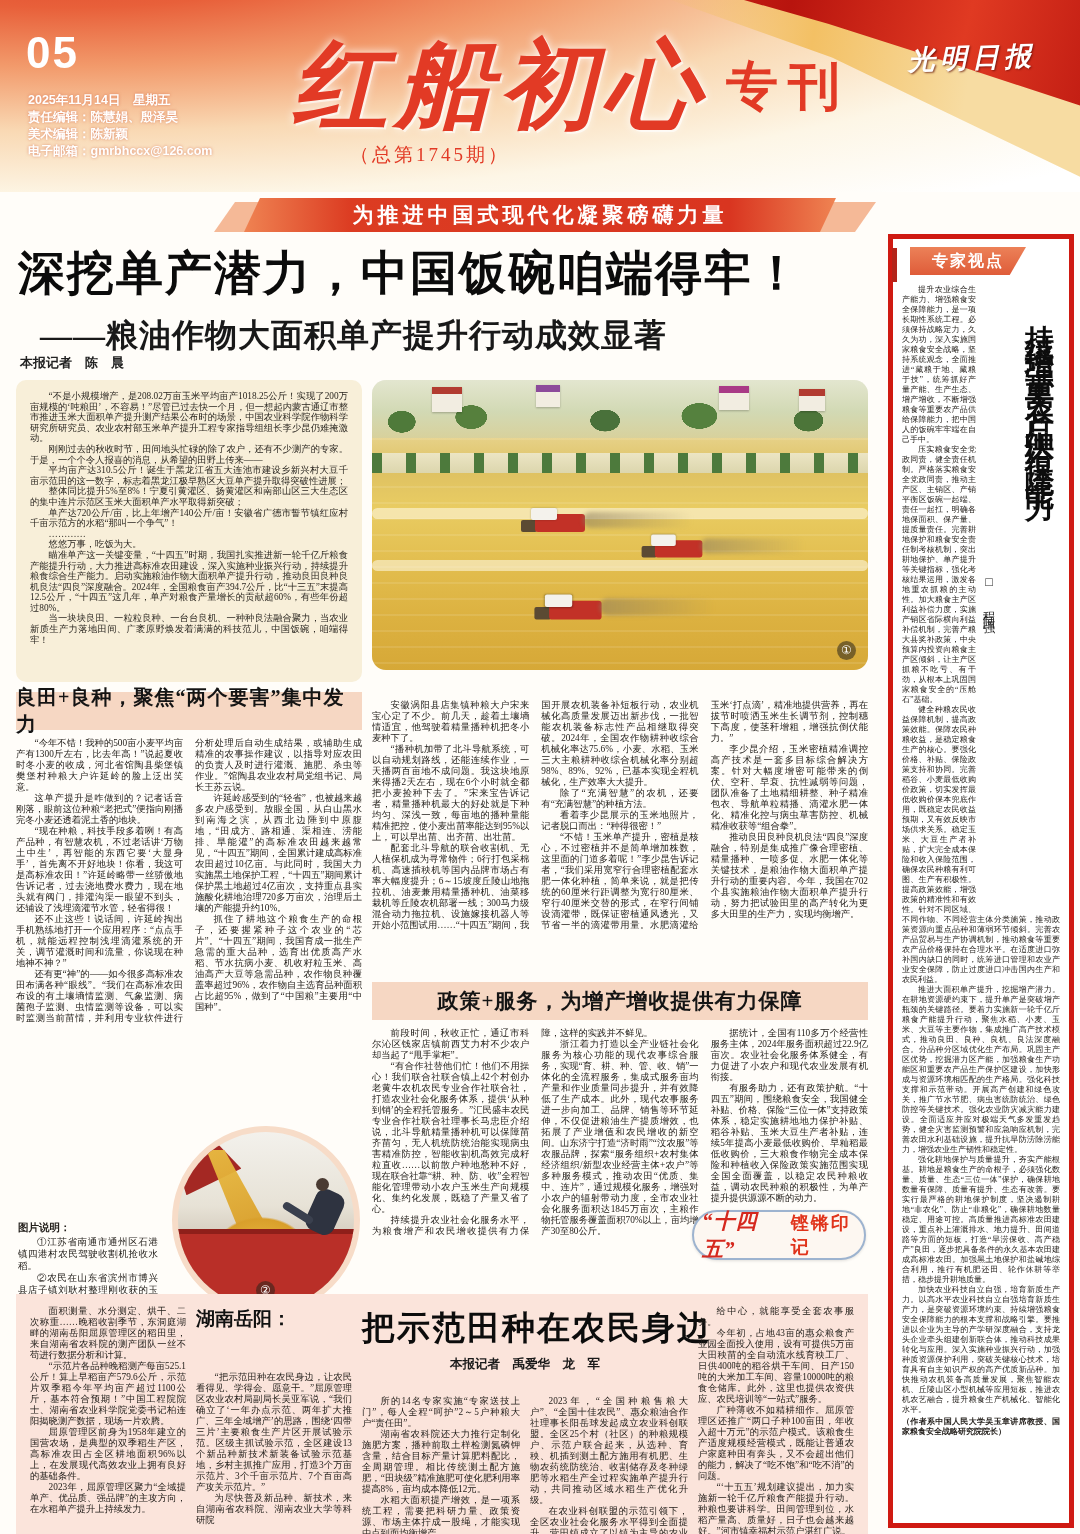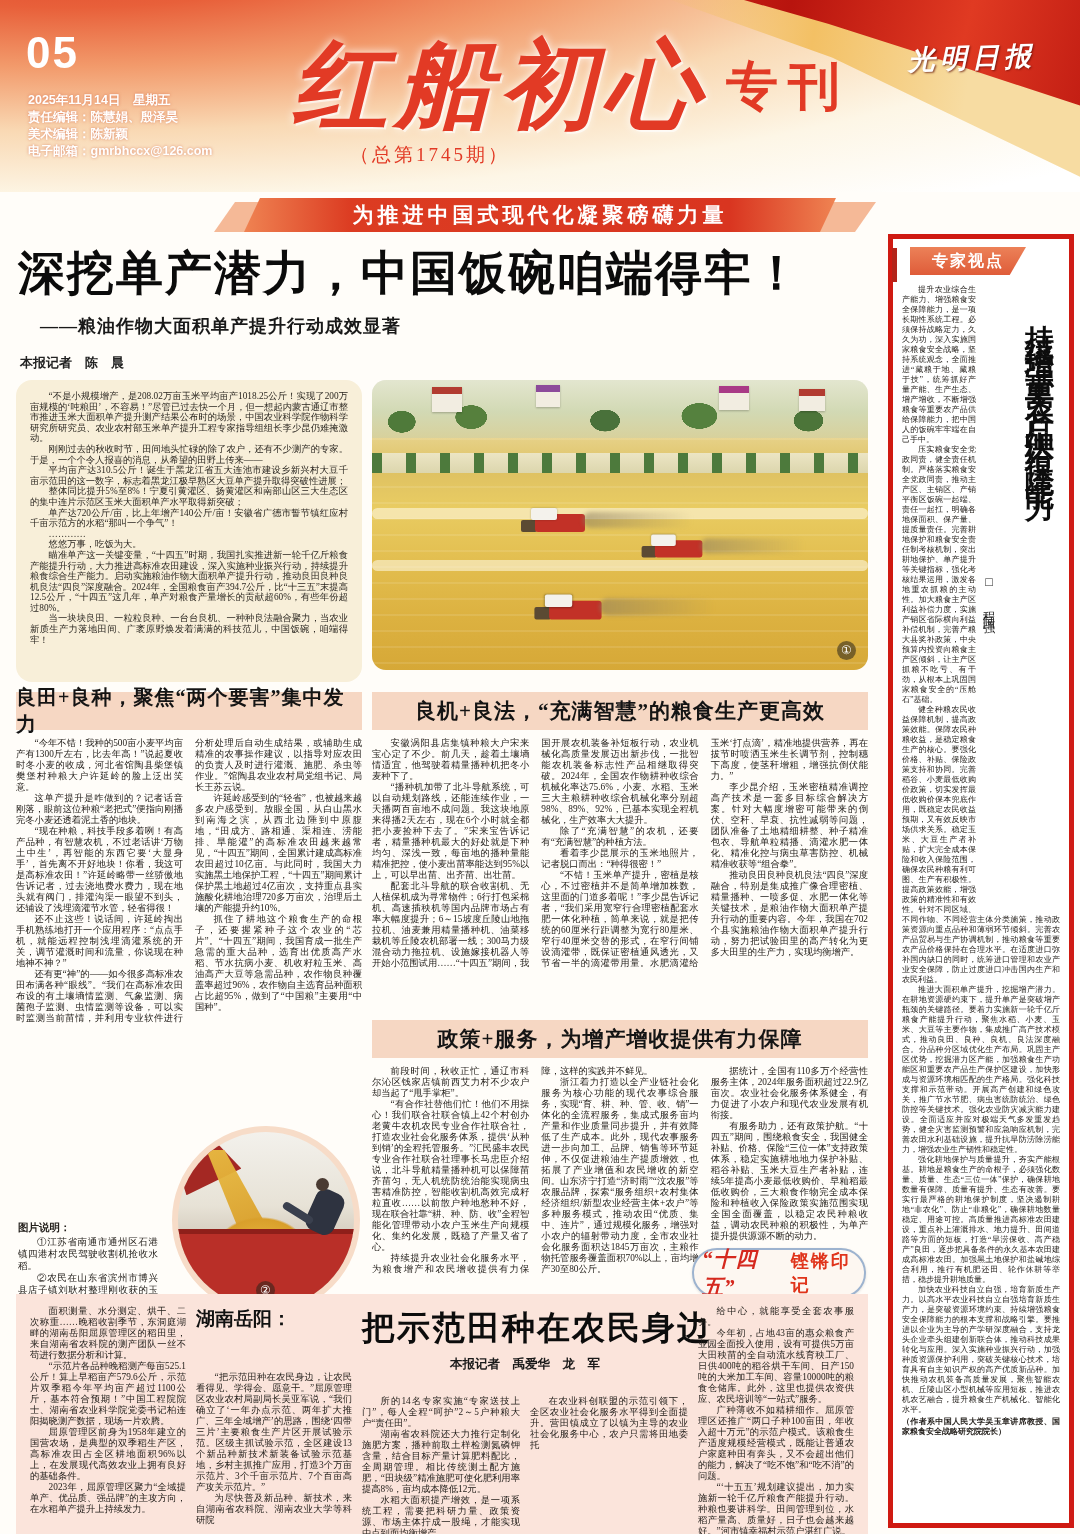--- a/index.html
+++ b/index.html
@@ -31,25 +31,25 @@
   .banner{position:absolute;top:198px;left:244px;width:592px;height:34px;display:flex;align-items:center;justify-content:center;
     background:linear-gradient(90deg,#ef8352,#dc3c22 18%,#d93520 82%,#ef8352);
     clip-path:polygon(16px 0,100% 0,calc(100% - 16px) 100%,0 100%);
     color:#fff;font-size:21px;font-weight:bold;letter-spacing:4px;}
   .banner-wing{position:absolute;top:202px;width:70px;height:30px;background:#f3a87e;opacity:.8;}
   .banner-wing.left{left:214px;clip-path:polygon(30% 0,100% 0,70% 100%,0 100%);}
   .banner-wing.right{left:806px;clip-path:polygon(30% 0,100% 0,70% 100%,0 100%);}
 
   
   .lead-headline{position:absolute;left:18px;top:242px;font-size:47px;font-weight:900;letter-spacing:2px;color:#0b0b0b;white-space:nowrap;}
-  .lead-subhead{position:absolute;left:40px;top:314px;font-size:18px;font-weight:bold;color:#191919;letter-spacing:1px;}
+  .lead-subhead{position:absolute;left:40px;top:314px;font-size:32px;font-weight:bold;color:#191919;letter-spacing:1px;}
   .lead-byline{position:absolute;left:20px;top:354px;font-size:13px;font-weight:bold;color:#222;}
 
   
-  .intro-box{position:absolute;left:16px;top:380px;width:346px;height:302px;background:#f8efd9;border-radius:16px;
+  .intro-box{position:absolute;left:16px;top:380px;width:346px;height:302px;background:#f8efd9;border-radius:10px;
     padding:11px 14px;box-sizing:border-box;overflow:hidden;}
   .intro-box p{margin:0;text-indent:2em;font-size:9.3px;line-height:10.6px;text-align:justify;color:#2a2620;}
   .photo1{position:absolute;left:372px;top:380px;width:496px;height:290px;border-radius:14px;overflow:hidden;
     box-shadow:0 0 0 1px rgba(0,0,0,.06) inset;}
   .p1-village{position:absolute;top:0;left:0;right:0;height:20%;
     background:
       radial-gradient(14px 11px at 6% 72%, #4f7a3a 98%, transparent),
       radial-gradient(16px 12px at 20% 64%, #56803d 98%, transparent),
       radial-gradient(15px 11px at 47% 70%, #49713a 98%, transparent),
       radial-gradient(18px 13px at 66% 62%, #55813e 98%, transparent),
@@ -243,21 +243,20 @@
         <div class="p2-trailer"></div>
         <div class="p2-person-body"></div>
         <div class="p2-person-arm"></div>
         <div class="p2-person-head"></div>
         <div class="photo-badge">②</div>
       </div>
     </div>
   </div>
 
   <div class="right-col">
-    <div class="sec-bar">良机+良法，“充满智慧”的粮食生产更高效</div>
     <div class="text-s2 body-text">
         <p>安徽涡阳县店集镇种粮大户宋来宝心定了不少。前几天，趁着土壤墒情适宜，他驾驶着精量播种机把冬小麦种下了。</p>
         <p>“播种机加带了北斗导航系统，可以自动规划路线，还能连续作业，一天播两百亩地不成问题。我这块地原来得播2天左右，现在6个小时就全都把小麦捡种下去了。”宋来宝告诉记者，精量播种机最大的好处就是下种均匀、深浅一致，每亩地的播种量能精准把控，使小麦出苗率能达到95%以上，可以早出苗、出齐苗、出壮苗。</p>
         <p>配套北斗导航的联合收割机、无人植保机成为寻常物件；6行打包采棉机、高速插秧机等国内品牌市场占有率大幅度提升；6～15坡度丘陵山地拖拉机、油麦兼用精量播种机、油菜移栽机等丘陵农机部署一线；300马力级混合动力拖拉机、设施嫁接机器人等开始小范围试用……“十四五”期间，我国开展农机装备补短板行动，农业机械化高质量发展迈出新步伐，一批智能农机装备标志性产品相继取得突破。2024年，全国农作物耕种收综合机械化率达75.6%，小麦、水稻、玉米三大主粮耕种收综合机械化率分别超98%、89%、92%，已基本实现全程机械化，生产效率大大提升。</p>
         <p>除了“充满智慧”的农机，还要有“充满智慧”的种植方法。</p>
         <p>看着李少昆展示的玉米地照片，记者脱口而出：“种得很密！”</p>
         <p>“不错！玉米单产提升，密植是核心，不过密植并不是简单增加株数，这里面的门道多着呢！”李少昆告诉记者，“我们采用宽窄行合理密植配套水肥一体化种植，简单来说，就是把传统的60厘米行距调整为宽行80厘米、窄行40厘米交替的形式，在窄行间铺设滴灌带，既保证密植通风透光，又节省一半的滴灌带用量。水肥滴灌给玉米‘打点滴’，精准地提供营养，再在拔节时喷洒玉米生长调节剂，控制穗下高度，使茎秆增粗，增强抗倒伏能力。”</p>
         <p>李少昆介绍，玉米密植精准调控高产技术是一套多目标综合解决方案。针对大幅度增密可能带来的倒伏、空秆、早衰、抗性减弱等问题，团队准备了土地精细耕整、种子精准包衣、导航单粒精播、滴灌水肥一体化、精准化控与病虫草害防控、机械精准收获等“组合拳”。</p>
         <p>推动良田良种良机良法“四良”深度融合，特别是集成推广像合理密植、精量播种、一喷多促、水肥一体化等关键技术，是粮油作物大面积单产提升行动的重要内容。今年，我国在702个县实施粮油作物大面积单产提升行动，努力把试验田里的高产转化为更多大田里的生产力，实现均衡增产。</p>
       </div>
@@ -294,20 +293,21 @@
       <div class="bmid">
         <div class="bmid-headline">把示范田种在农民身边</div>
         <div class="bmid-byline">本报记者　禹爱华　龙　军</div>
         <div class="bmid-cols">
           <div class="bcol">
               <p>所的14名专家实施“专家送技上门”，每人全程“呵护”2～5户种粮大户“责任田”。</p>
               <p>湖南省农科院还大力推行定制化施肥方案，播种前取土样检测氮磷钾含量，结合目标产量计算肥料配比，全周期管理。相比传统测土配方施肥，“田块级”精准施肥可使化肥利用率提高8%，亩均成本降低12元。</p>
               <p>水稻大面积提产增效，是一项系统工程，需要把科研力量、政策资源、市场主体拧成一股绳，才能实现由点到面均衡增产。</p>
             </div>
           <div class="bcol">
+              <p>2023年，“全国种粮售粮大户”、“全国十佳农民”、惠众粮油合作社理事长阳岳球发起成立农业科创联盟。全区25个村（社区）的种粮规模户、示范户联合起来，从选种、育秧、机插到测土配方施用有机肥、生物农药统防统治、收割储存及冬种绿肥等水稻生产全过程实施单产提升行动，共同推动区域水稻生产优化升级。</p>
               <p>在农业科创联盟的示范引领下，全区农业社会化服务水平得到全面提升。营田镇成立了以镇为主导的农业社会化服务中心，农户只需将田地委托</p>
             </div>
         </div>
       </div>
       <div class="bcol">
           <p>给中心，就能享受全套农事服务。</p>
           <p>今年初，占地43亩的惠众粮食产业园全面投入使用，设有可提供5万亩大田秧苗的全自动流水线育秧工厂、日供400吨的稻谷烘干车间、日产150吨的大米加工车间、容量10000吨的粮食仓储库。此外，这里也提供农资供应、农民培训等“一站式”服务。</p>
           <p>广种薄收不如精耕细作。屈原管理区还推广“两口子种100亩田，年收入超十万元”的示范户模式。该粮食生产适度规模经营模式，既能让普通农户家庭种田有奔头，又不会超出他们的能力，解决了“吃不饱”和“吃不消”的问题。</p>
           <p>“‘十五五’规划建议提出，加力实施新一轮千亿斤粮食产能提升行动。种粮也要讲科学。田间管理到位，水稻产量高、质量好，日子也会越来越好。”河市镇幸福村示范户湛红广说。</p>
         </div>

